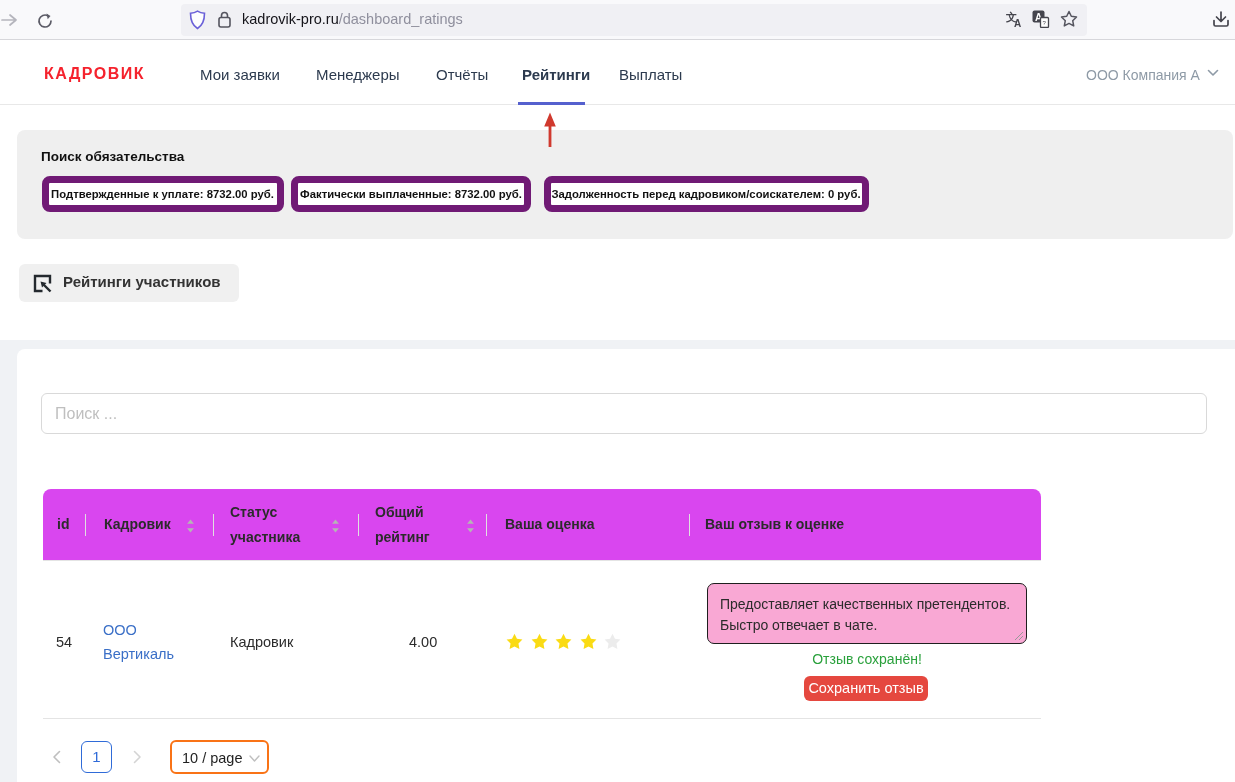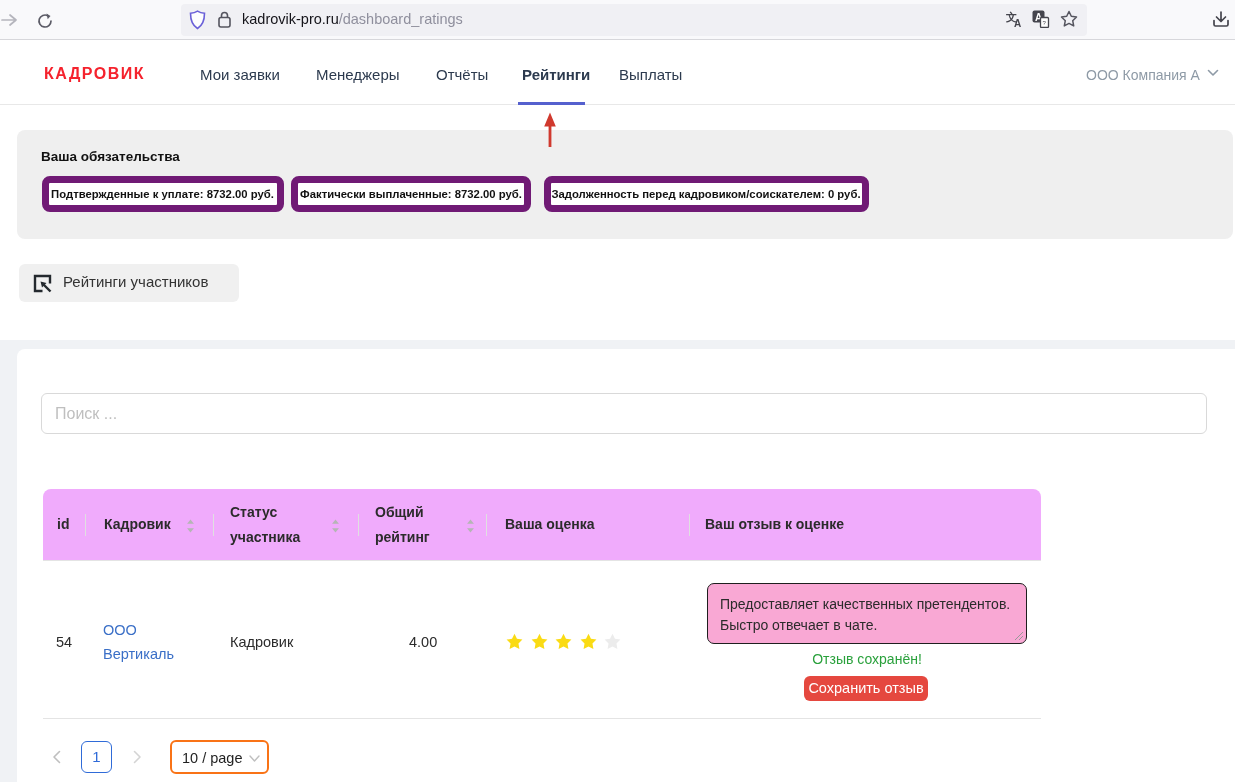--- a/index.html
+++ b/index.html
@@ -17,28 +17,28 @@
   #nav-active-line { position:absolute; left:518px; top:102px; width:67px; height:3px; background:#5560ce; }
   #company { position:absolute; left:1086px; top:67px; font-size:14px; color:#8e9aa6; }
   
   #redarrow { position:absolute; left:541px; top:111px; z-index:30; }
   
   #oblig { position:absolute; left:17px; top:130px; width:1216px; height:109px; background:#efefef; border-radius:8px; }
   #oblig h3 { position:absolute; left:24px; top:19px; font-size:13.5px; color:#111; }
   .obox { position:absolute; top:46px; height:36px; background:#fff; border:7px solid #701a75; border-radius:8px; font-size:11.3px; font-weight:bold; color:#111; display:flex; align-items:center; justify-content:center; white-space:nowrap; }
   
   #badge { position:absolute; left:19px; top:264px; width:220px; height:38px; background:#f0f0f0; border-radius:6px; }
-  #badge span { position:absolute; left:44px; top:9px; font-size:15px; font-weight:normal; color:#333; white-space:nowrap; }
+  #badge span { position:absolute; left:44px; top:9px; font-size:15px; font-weight:bold; color:#333; white-space:nowrap; }
   
   #section2 { position:absolute; left:0; top:340px; width:1235px; height:442px; background:#f0f2f5; }
   #card { position:absolute; left:17px; top:9px; width:1218px; height:433px; background:#fff; border-radius:8px 0 0 0; }
   #search { position:absolute; left:24px; top:44px; width:1166px; height:41px; border:1px solid #d9d9d9; border-radius:6px; background:#fff; }
   #search span { position:absolute; left:13px; top:11px; font-size:16px; color:#bfbfbf; }
   
-  #thead { position:absolute; left:26px; top:140px; width:998px; height:72px; background:#f0abfc; border-radius:8px 8px 0 0; border-bottom:1px solid #e4e4e4; }
+  #thead { position:absolute; left:26px; top:140px; width:998px; height:72px; background:#d946ef; border-radius:8px 8px 0 0; border-bottom:1px solid #e4e4e4; }
   .th { position:absolute; font-size:14px; font-weight:600; color:#2b2b2b; line-height:25px; }
   .sep { position:absolute; top:25px; width:1px; height:22px; background:#e0e0e0; }
   .sorter { position:absolute; width:9px; height:14px; }
   #trow { position:absolute; left:26px; top:212px; width:998px; height:158px; border-bottom:1px solid #e4e4e4; }
   .td { position:absolute; font-size:14.5px; color:#2b2b2b; }
   a.link { color:#3a6fc7; text-decoration:none; font-size:14.5px; }
   
   .star { position:absolute; top:72px; width:17px; height:17px; }
   
   #ta { position:absolute; left:664px; top:22px; width:320px; height:61px; border:1.5px solid #1f1f1f; border-radius:7px; background:#f9a8d4; }
@@ -111,21 +111,21 @@
 <div id="company">ООО Компания А</div>
 <svg class="abs" style="left:1207px; top:69px;" width="12" height="8" viewBox="0 0 12 8">
   <path d="M1.5 1.5 L6 6 L10.5 1.5" stroke="#8e9aa6" stroke-width="1.6" fill="none" stroke-linecap="round" stroke-linejoin="round"></path>
 </svg>
 
 <svg id="redarrow" width="18" height="37" viewBox="0 0 18 37">
   <path d="M9 1.5 L14.8 15.5 L10.4 15.5 L10.4 36 L7.6 36 L7.6 15.5 L3.2 15.5 Z" fill="#d0392e"></path>
 </svg>
 
 <div id="oblig">
-  <h3>Ваша обязательства</h3>
+  <h3>Поиск обязательства</h3>
   <div class="obox" style="left:24.5px; width:242px;">Подтвержденные к уплате: 8732.00 руб.</div>
   <div class="obox" style="left:274px; width:240px;">Фактически выплаченные: 8732.00 руб.</div>
   <div class="obox" style="left:526.5px; width:325px;">Задолженность перед кадровиком/соискателем: 0 руб.</div>
 </div>
 
 <div id="badge">
   <svg class="abs" style="left:14px; top:10px;" width="19" height="19" viewBox="0 0 19 19">
     <path d="M17 9.5 V2 H2 V17 H9.5" stroke="#24292e" stroke-width="2.4" fill="none"></path>
     <path d="M17.5 17.5 L10.5 10.5" stroke="#24292e" stroke-width="2.4" fill="none"></path>
     <path d="M7.5 7.5 L13.5 9 L9 13.5 Z" fill="#24292e"></path>

